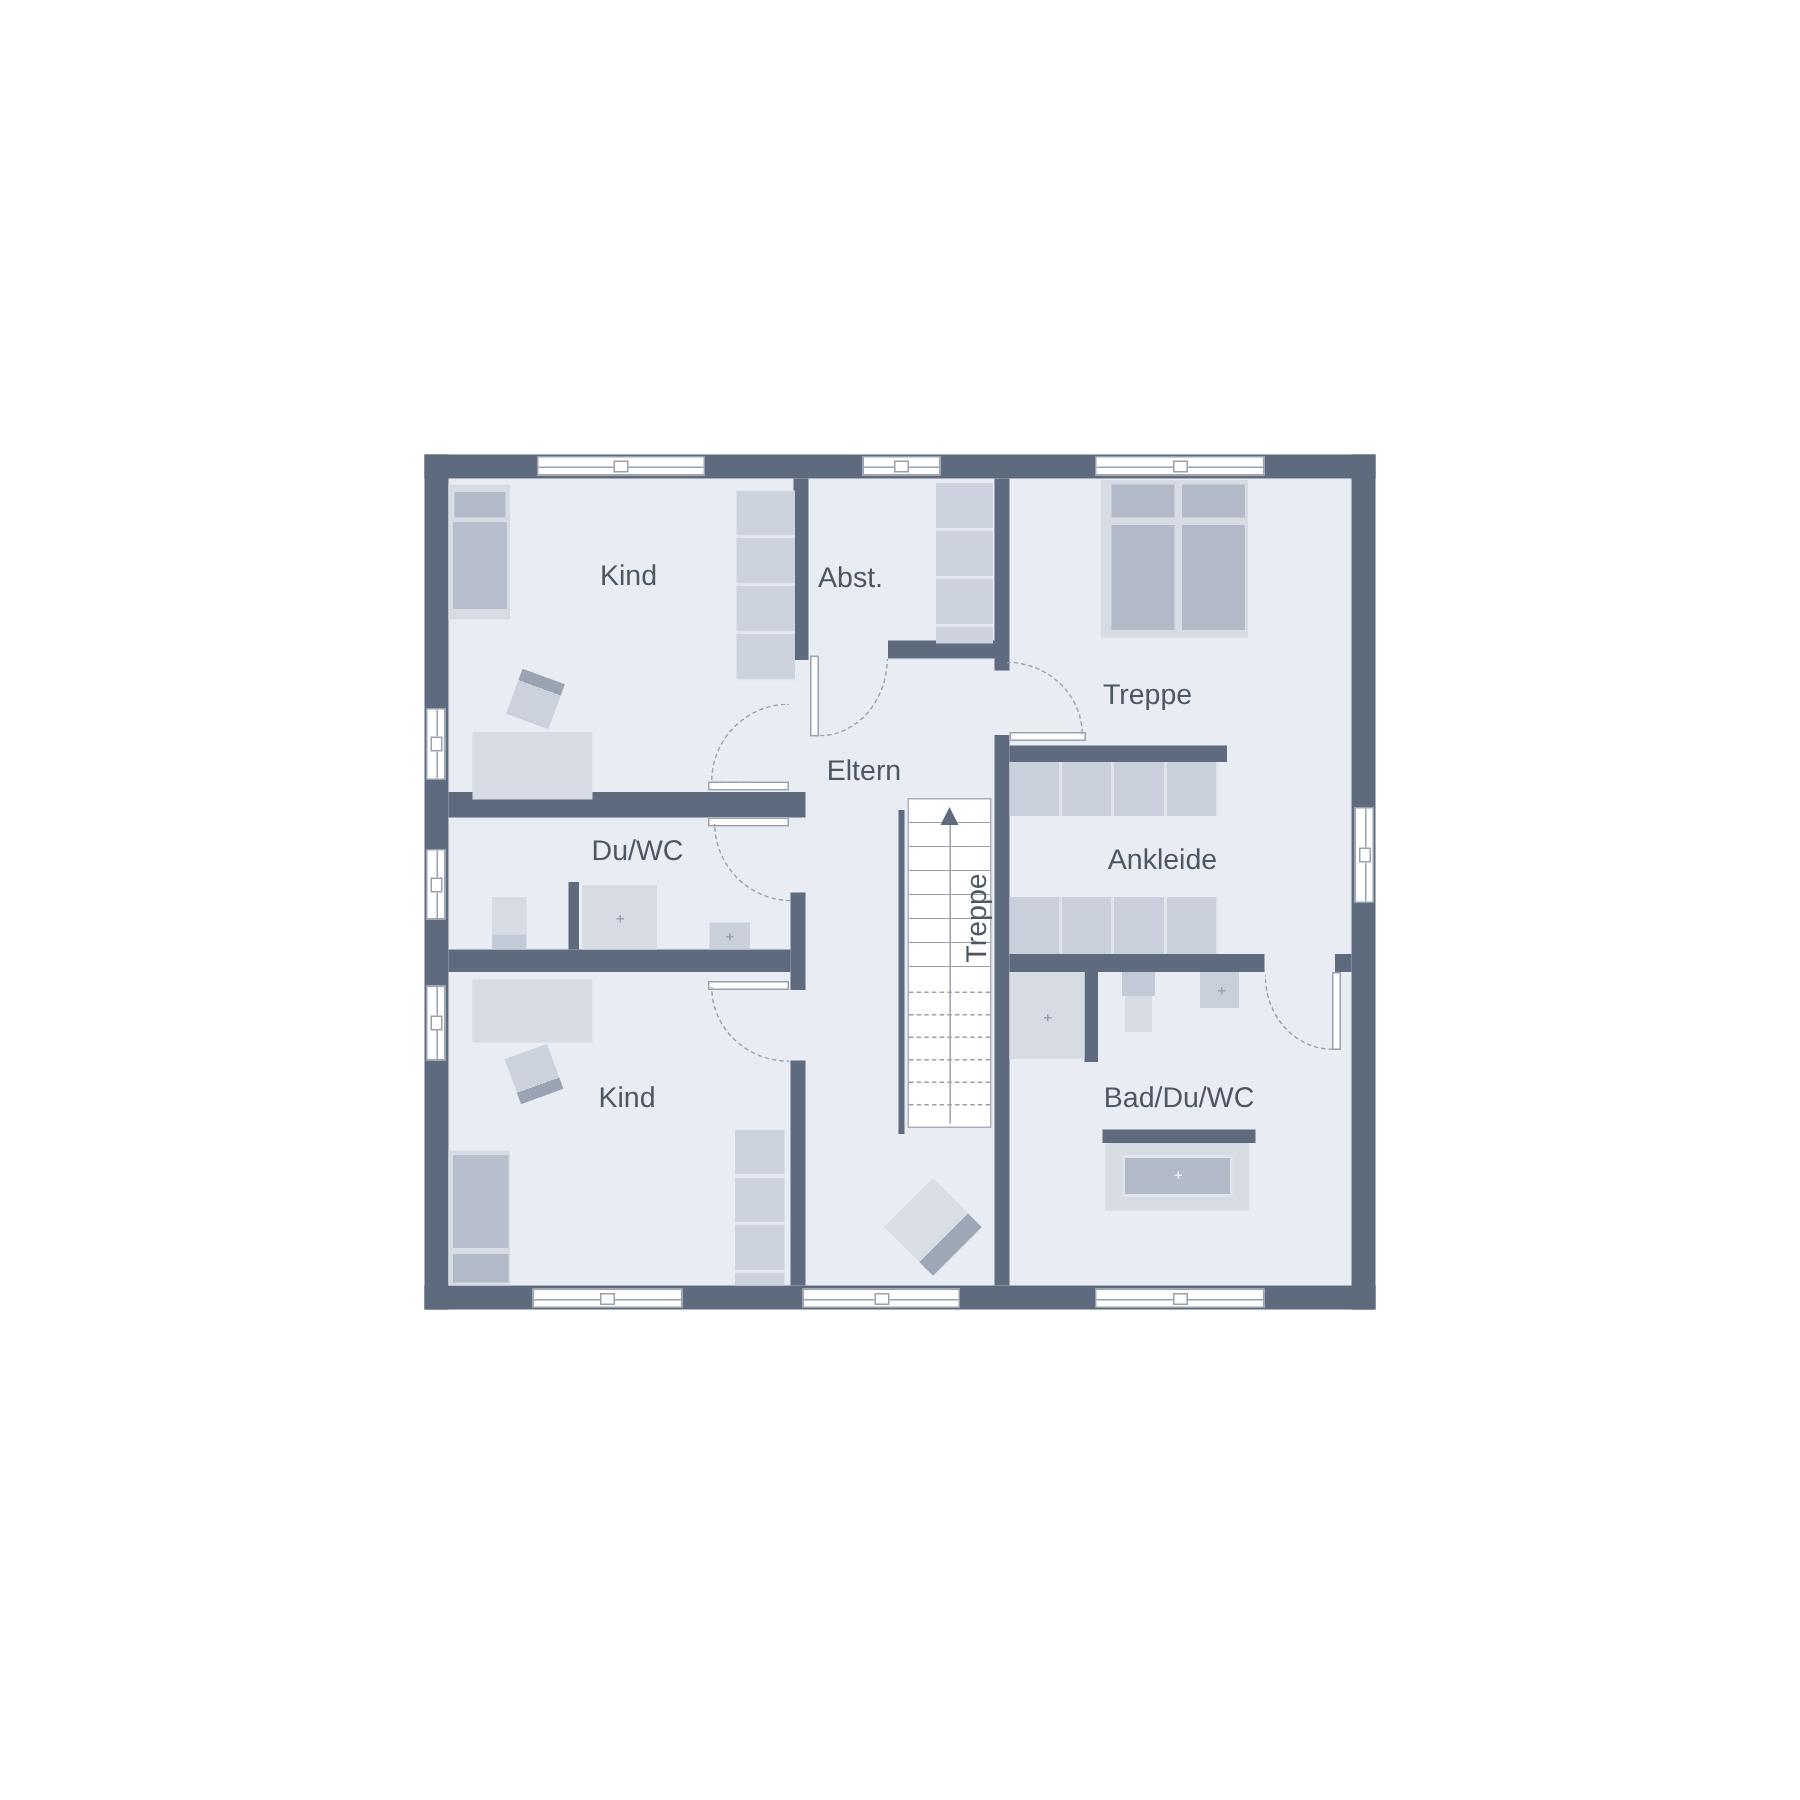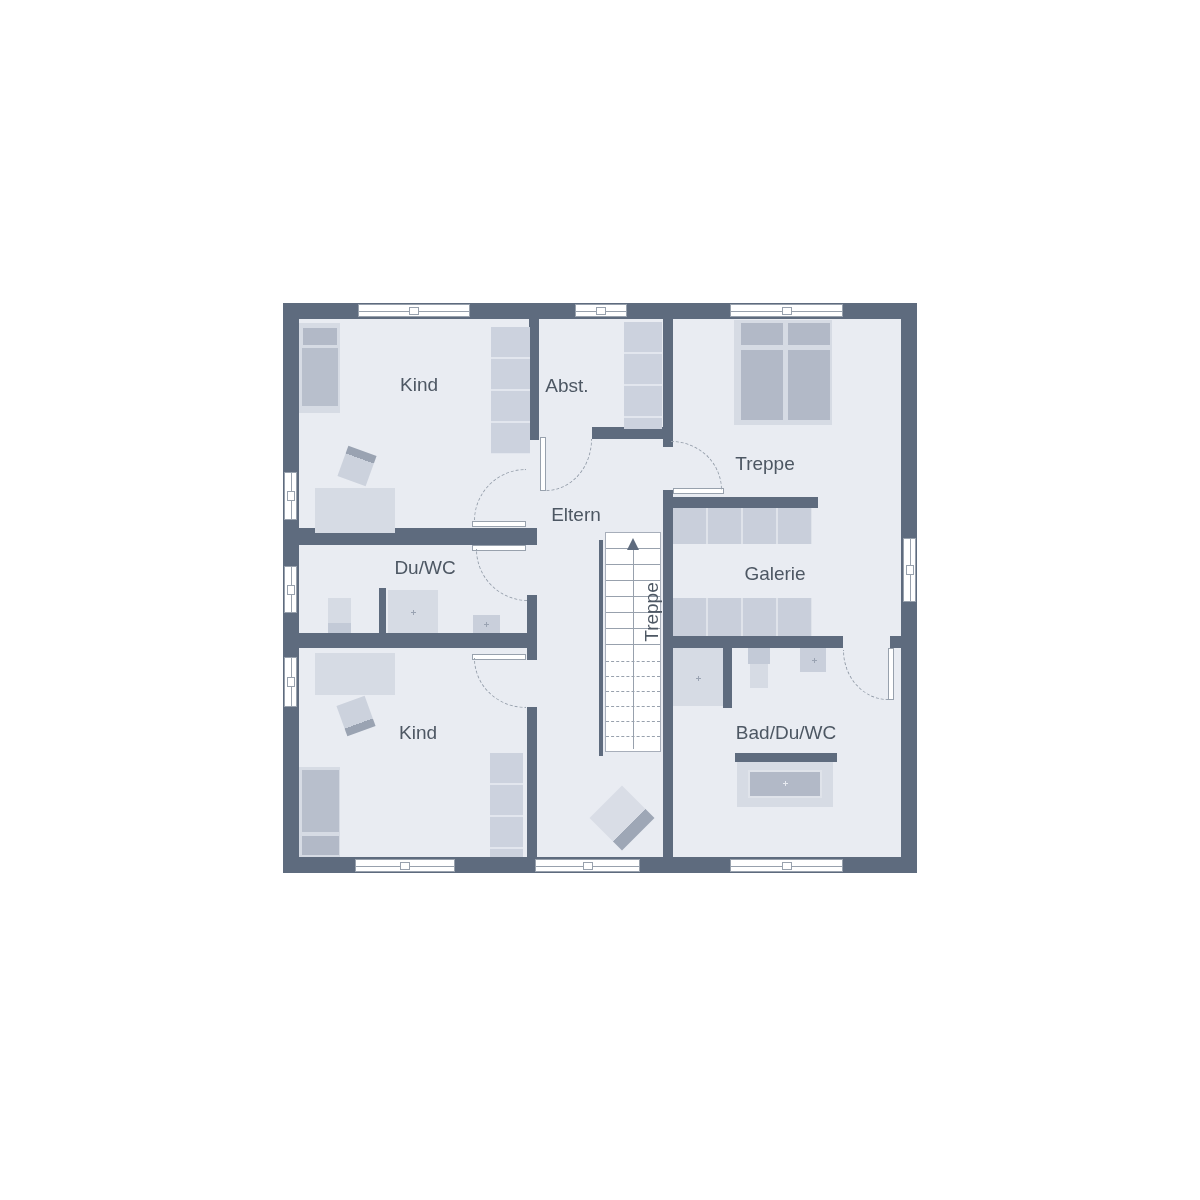--- a/index.html
+++ b/index.html
@@ -155,18 +155,18 @@
   <div class="f3" style="left:19px;top:533px;width:37px;height:19px;"></div>
   <div class="wrd" style="left:207px;top:450px;width:33px;height:104px;"></div>
 
   <div class="seat" style="left:316px;top:492px;"></div>
 
   <div class="rlabel" style="left:136px;top:82px;">Kind</div>
   <div class="rlabel" style="left:284px;top:83px;">Abst.</div>
   <div class="rlabel" style="left:482px;top:161px;">Treppe</div>
   <div class="rlabel" style="left:293px;top:212px;">Eltern</div>
   <div class="rlabel" style="left:142px;top:265px;">Du/WC</div>
-  <div class="rlabel" style="left:492px;top:271px;">Galerie</div>
+  <div class="rlabel" style="left:492px;top:271px;">Ankleide</div>
   <div class="rlabel rot" style="left:369px;top:309px;">Treppe</div>
   <div class="rlabel" style="left:503px;top:430px;">Bad/Du/WC</div>
   <div class="rlabel" style="left:135px;top:430px;">Kind</div>
 
 </div>
 
 </body></html>

